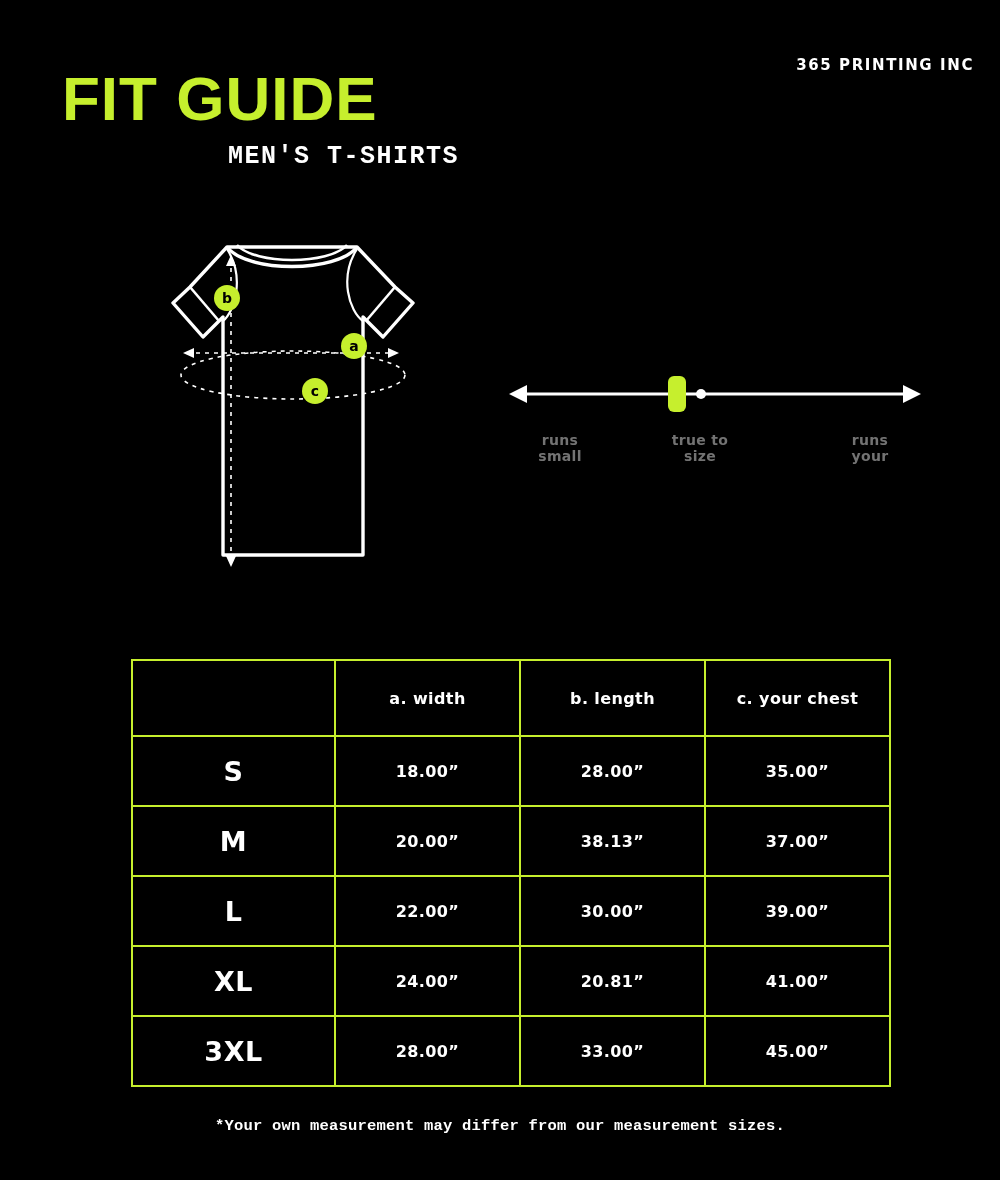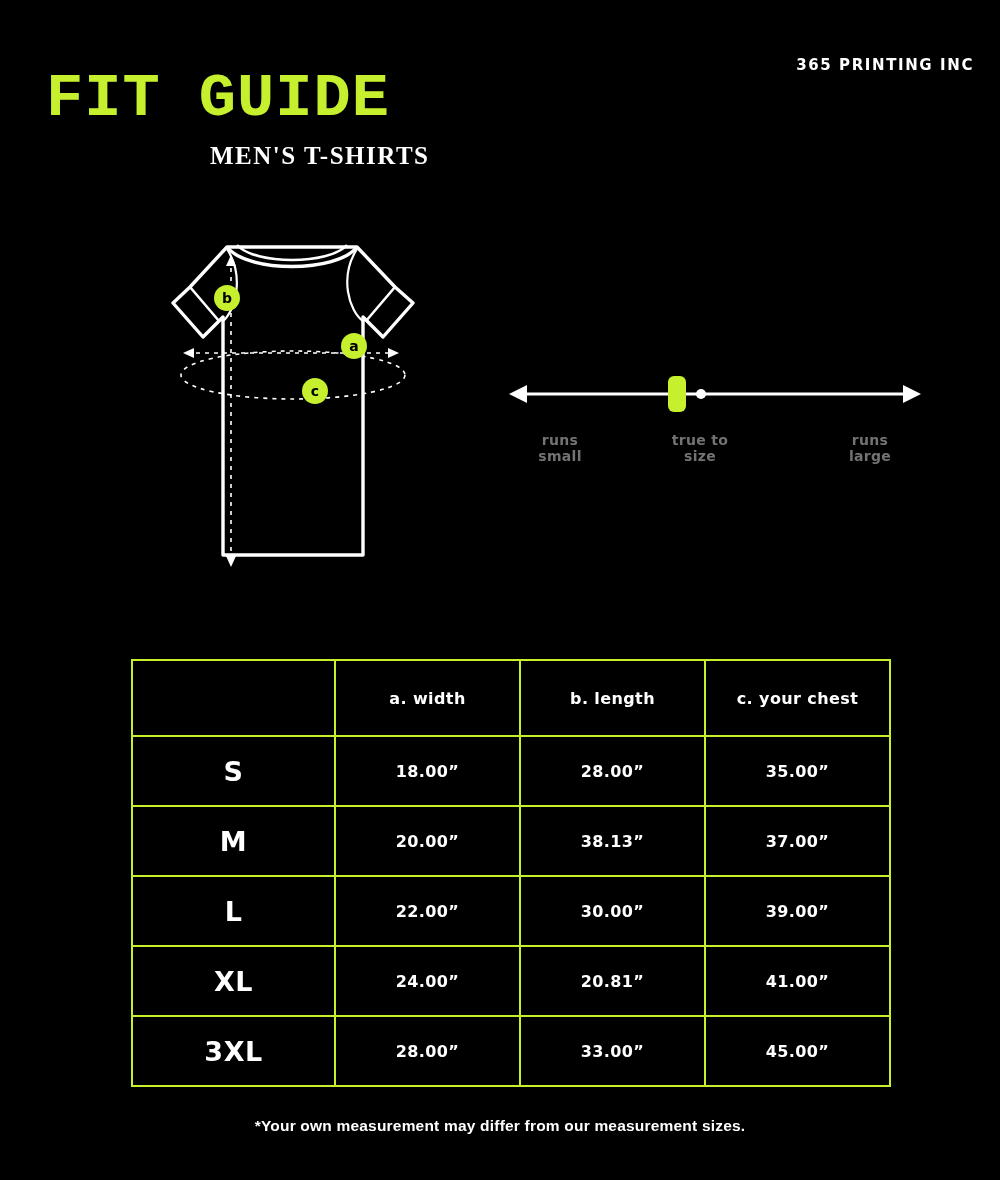--- a/index.html
+++ b/index.html
@@ -22,33 +22,33 @@
     font-family: "DejaVu Sans", sans-serif;
     font-weight: bold;
     font-size: 15px;
     letter-spacing: 1.6px;
     color: #ffffff;
     margin-top: 26px;
   }
   .title {
     position: absolute;
     top: 68px;
-    left: 46px;
-    font-family: Liberation Mono, monospace;
+    left: 62px;
+    font-family: Liberation Sans, sans-serif;
     font-weight: bold;
     font-size: 62px;
     letter-spacing: 1px;
     color: #c6ef2d;
     line-height: 1;
   }
   .subtitle {
     position: absolute;
     top: 142px;
-    left: 210px;
-    font-family: Liberation Serif, serif;
+    left: 228px;
+    font-family: Liberation Mono, monospace;
     font-weight: bold;
     font-size: 25px;
     letter-spacing: 1.5px;
     color: #ffffff;
     text-align: center;
   }
 
   
   .shirt-wrap {
     position: absolute;
@@ -138,21 +138,21 @@
   }
   .col-size { width: 203px; }
   .col-m { width: 185px; }
 
   .footnote {
     position: absolute;
     top: 1117px;
     left: 0;
     width: 1000px;
     text-align: center;
-    font-family: Liberation Sans, sans-serif;
+    font-family: Liberation Mono, monospace;
     font-weight: bold;
     font-size: 15.5px;
     color: #ffffff;
     letter-spacing: 0.2px;
   }
 </style>
 </head>
 <body>
 
 <div class="brand">365 PRINTING INC</div>
@@ -200,21 +200,21 @@
   <div class="scale-label lbl-small">
     <span>runs</span><br>
     <span>small</span>
   </div>
   <div class="scale-label lbl-true">
     <span>true to</span><br>
     <span>size</span>
   </div>
   <div class="scale-label lbl-large">
     <span>runs</span><br>
-    <span>large</span>
+    <span>your</span>
   </div>
 </div>
 
 <div class="table-wrap">
   <table class="sizes">
     <colgroup>
       <col class="col-size">
         <col class="col-m">
         <col class="col-m">
         <col class="col-m">

